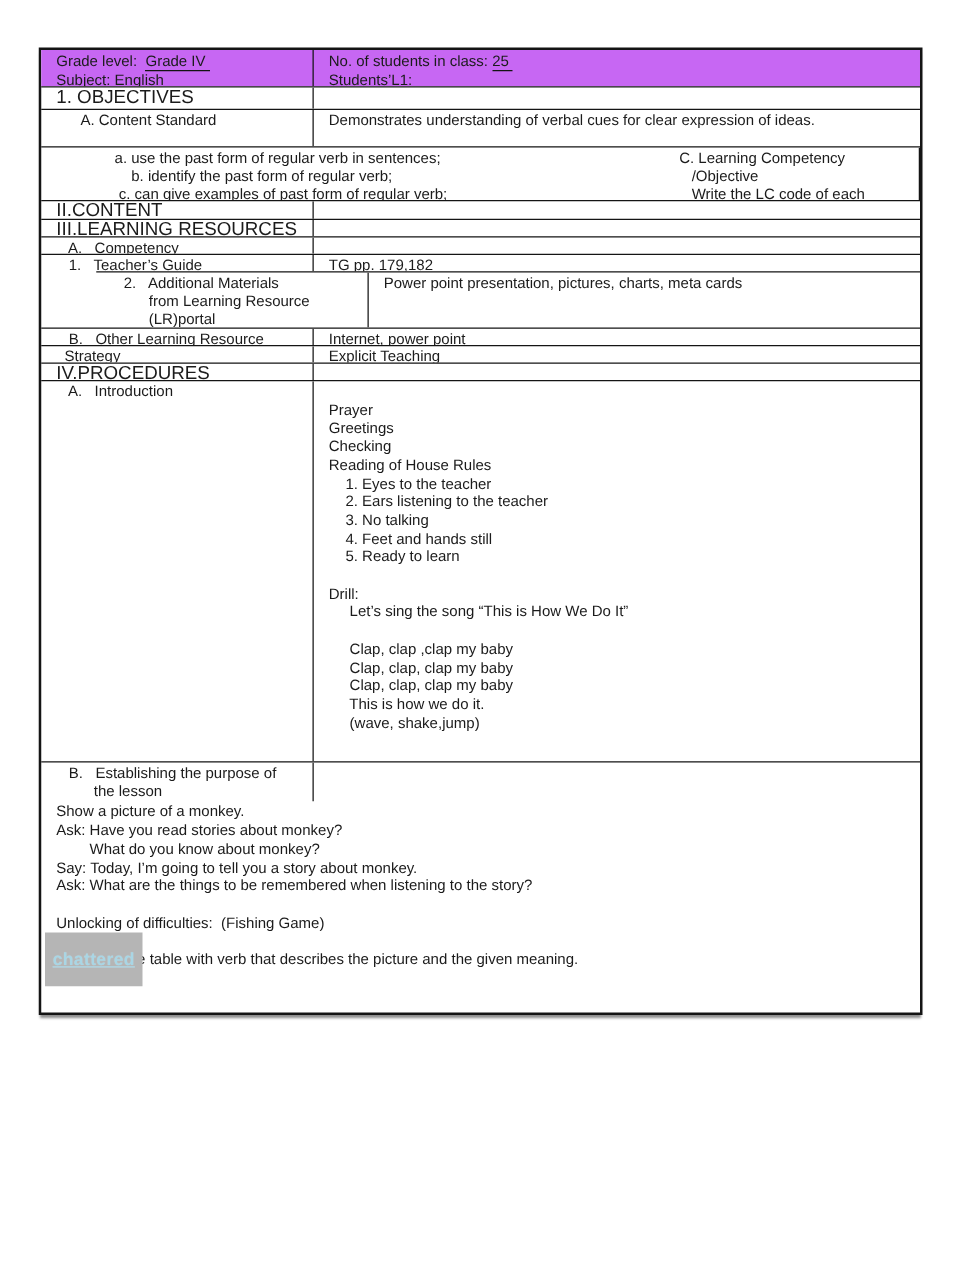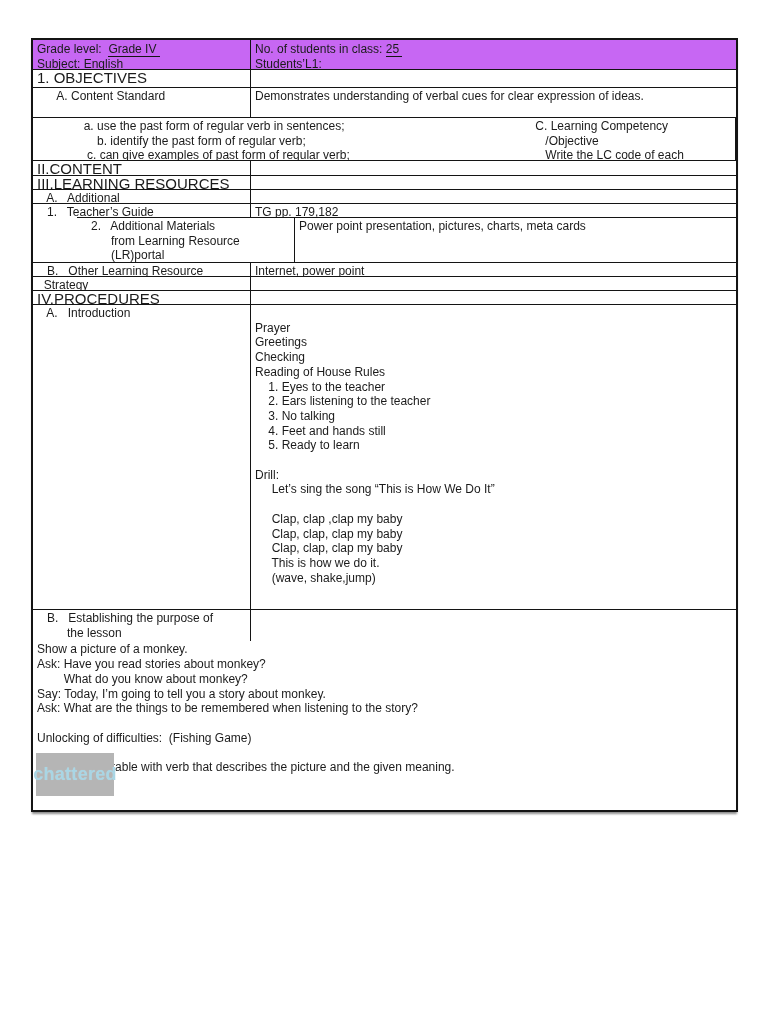--- a/index.html
+++ b/index.html
@@ -10,21 +10,21 @@
   }
   .tbl {
     position:absolute; left:31px; top:38px; width:707px;
     border:2px solid #141414; box-sizing:border-box;
     box-shadow:0 3px 2px -1px rgba(0,0,0,0.45);
     background:#ffffff;
   }
   .row { display:flex; box-sizing:border-box; overflow:hidden; }
   .row + .row { border-top:1px solid #141414; }
   .cell {
-    box-sizing:border-box; padding:1px 4px;
+    box-sizing:border-box; padding:1px 12px;
     white-space:pre; overflow:hidden;
     font-size:12px; line-height:14.7px;
   }
   .cell.left  { width:218px; flex:none; border-right:1px solid #141414; }
   .cell.right { flex:1; position:relative; }
   .header-row { background:#c767f3; }
   .header-row .cell { padding-top:2px; }
   .ul { border-bottom:1.5px solid #141414; }
   .caps { font-size:15px; }
   
@@ -32,31 +32,31 @@
   .h-obj    { height:18px; }
   .h-cstd   { height:30px; }
   .h-pstd   { height:15px; }
   .h-comp   { height:43px; }
   .h-cont   { height:15px;flex-direction:column; }
   .h-lr     { height:14px; }
   .h-refs   { height:14px; }
   .h-tg     { height:14px; }
   .h-addm   { height:45px;margin-left:44px; }
   .h-other  { height:14px; }
-  .h-strat  { height:14px;flex-direction:column; }
+  .h-strat  { height:14px; }
   .h-proc   { height:14px; }
   .h-intro  { height:305px; }
   .h-estab  { height:201px;flex-direction:column; }
   .word-card {
-    position:absolute; left:3px; bottom:14px;
+    position:absolute; left:3px; bottom:21px;
     width:78px; height:43px;
     background:#b5b5b5;
     display:flex; align-items:center; justify-content:center;
-    font-size:18px; font-weight:bold; letter-spacing:0.3px;
-    color:#a9d6e5; text-shadow:0 0 1px rgba(255,255,255,0.25);
+    font-size:14px; font-weight:bold; letter-spacing:0.3px;
+    color:#a9d6e5; text-shadow:0 0 1px rgba(255,255,255,0.25);text-decoration:underline;
   }
 </style>
 </head>
 <body>
 
 <div class="page">
   <div class="tbl">
 
     <div class="row header-row h-header">
       <div class="cell left"><div><span>Grade level:  </span><span class="ul">Grade IV </span></div><div>Subject: English</div></div>
@@ -87,21 +87,21 @@
       <div class="cell left caps">II.CONTENT</div>
       <div class="cell right caps">PAST FORM OF REGULAR VERBS</div>
     </div>
 
     <div class="row h-lr">
       <div class="cell left caps">III.LEARNING RESOURCES</div>
       <div class="cell right"></div>
     </div>
 
     <div class="row h-refs">
-      <div class="cell left">   A.   Additional</div>
+      <div class="cell left">   A.   Competency</div>
       <div class="cell right"></div>
     </div>
 
     <div class="row h-tg">
       <div class="cell left">   1.   Teacher’s Guide</div>
       <div class="cell right">TG pp. 179,182</div>
     </div>
 
     <div class="row h-addm">
       <div class="cell left">   2.   Additional Materials

